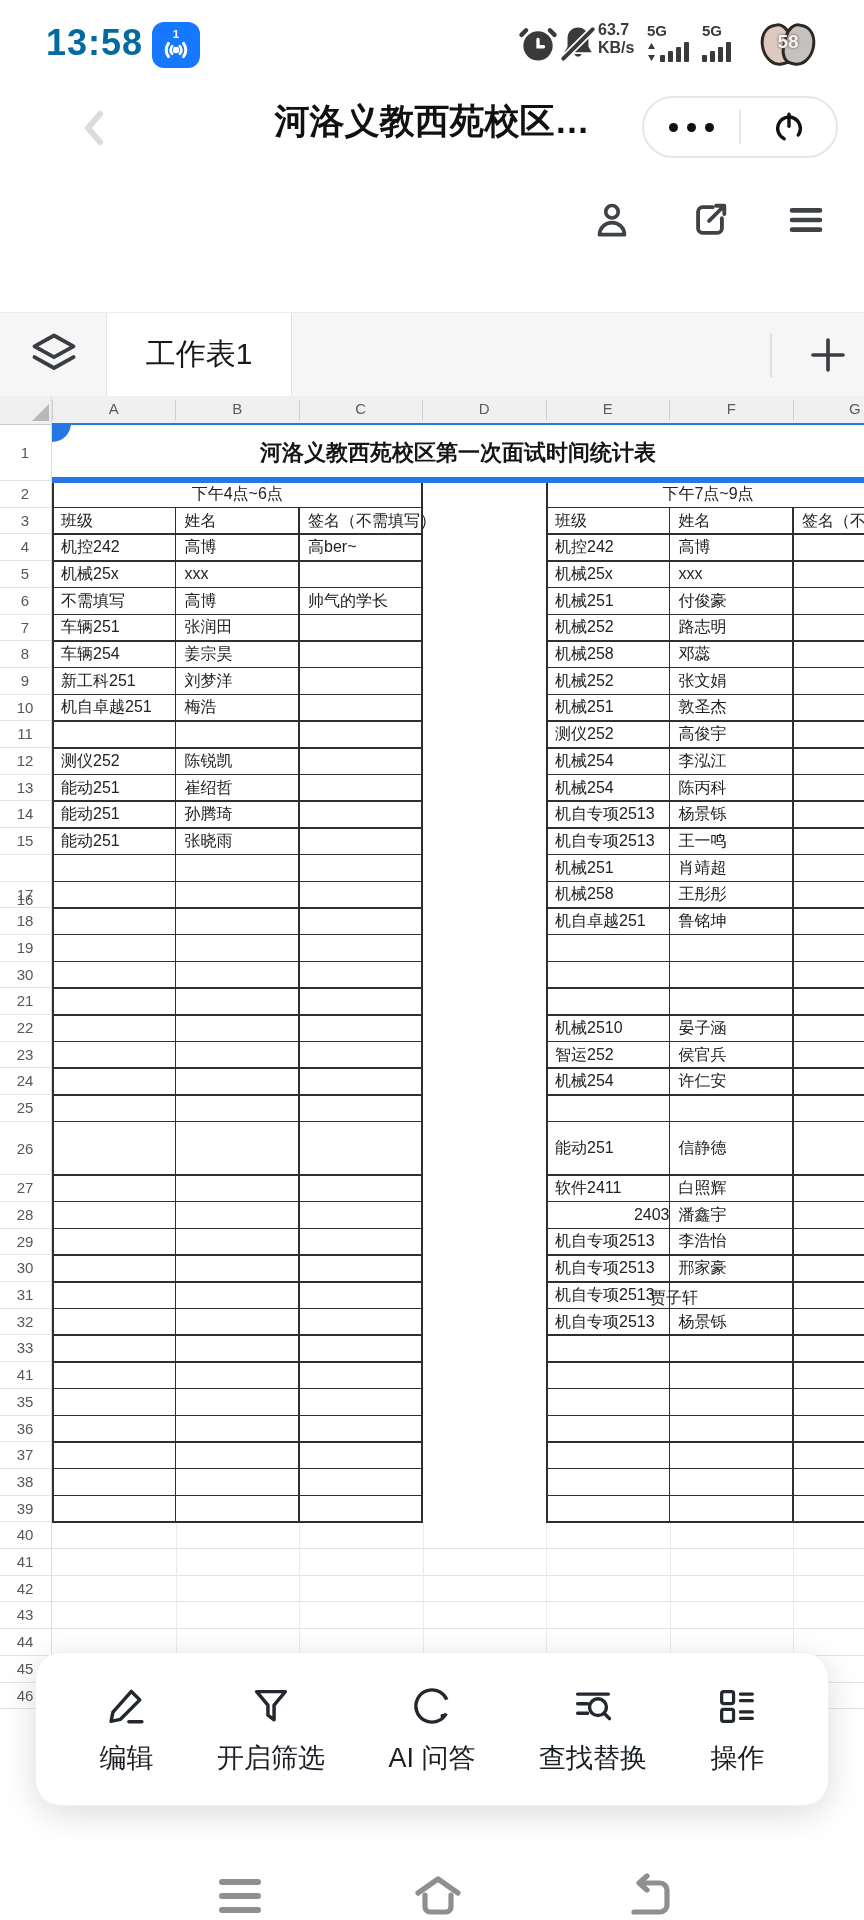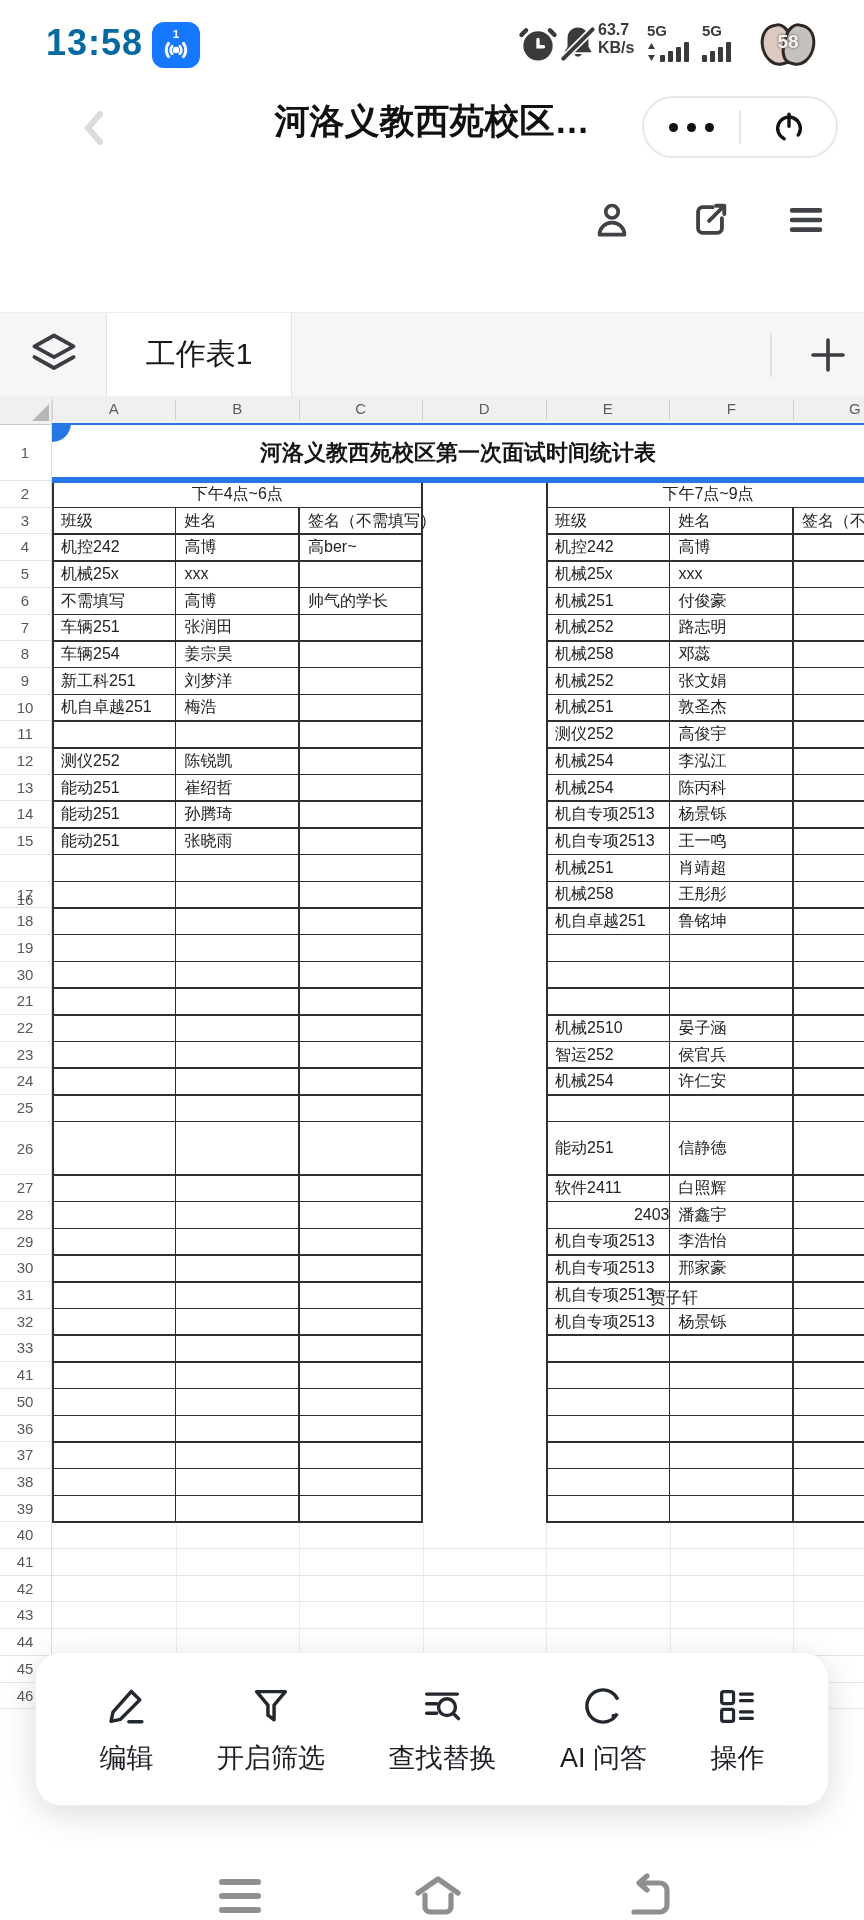--- a/index.html
+++ b/index.html
@@ -263,21 +263,21 @@
     <div class="abs rownum" style="top: 1255.3px; height: 26.7px; line-height: 26.7px;">30</div>
     <div class="abs hairh" style="top: 1281px; width: 52px;"></div>
     <div class="abs rownum" style="top: 1282px; height: 26.7px; line-height: 26.7px;">31</div>
     <div class="abs hairh" style="top: 1307.7px; width: 52px;"></div>
     <div class="abs rownum" style="top: 1308.7px; height: 26.7px; line-height: 26.7px;">32</div>
     <div class="abs hairh" style="top: 1334.4px; width: 52px;"></div>
     <div class="abs rownum" style="top: 1335.4px; height: 26.7px; line-height: 26.7px;">33</div>
     <div class="abs hairh" style="top: 1361.1px; width: 52px;"></div>
     <div class="abs rownum" style="top: 1362.1px; height: 26.7px; line-height: 26.7px;">41</div>
     <div class="abs hairh" style="top: 1387.8px; width: 52px;"></div>
-    <div class="abs rownum" style="top: 1388.8px; height: 26.7px; line-height: 26.7px;">50</div>
+    <div class="abs rownum" style="top: 1388.8px; height: 26.7px; line-height: 26.7px;">35</div>
     <div class="abs hairh" style="top: 1414.5px; width: 52px;"></div>
     <div class="abs rownum" style="top: 1415.5px; height: 26.7px; line-height: 26.7px;">36</div>
     <div class="abs hairh" style="top: 1441.2px; width: 52px;"></div>
     <div class="abs rownum" style="top: 1442.2px; height: 26.7px; line-height: 26.7px;">37</div>
     <div class="abs hairh" style="top: 1467.9px; width: 52px;"></div>
     <div class="abs rownum" style="top: 1468.9px; height: 26.7px; line-height: 26.7px;">38</div>
     <div class="abs hairh" style="top: 1494.6px; width: 52px;"></div>
     <div class="abs rownum" style="top: 1495.6px; height: 26.7px; line-height: 26.7px;">39</div>
     <div class="abs hairh" style="top: 1521.3px; width: 52px;"></div>
     <div class="abs rownum" style="top: 1522.3px; height: 26.7px; line-height: 26.7px;">40</div>
@@ -483,33 +483,33 @@
     <span class="lbl">编辑</span>
   </div>
   <div class="tool">
     <svg width="46" height="46" viewBox="0 0 24 24">
       <path d="M4.5 4.5 H19.5 L13.6 11.5 V19.2 L10.4 16.8 V11.5 Z" stroke="#23272e" stroke-width="1.8" fill="none" stroke-linejoin="round"></path>
     </svg>
     <span class="lbl">开启筛选</span>
   </div>
   <div class="tool">
     <svg width="46" height="46" viewBox="0 0 24 24">
+      <circle cx="12" cy="12" r="8.4" stroke="#23272e" stroke-width="1.8" fill="none" stroke-dasharray="45 7.8" transform="rotate(28 12 12)"></circle>
+      <circle cx="17.6" cy="17.2" r="1.2" fill="#23272e"></circle>
+    </svg>
+    <span class="lbl">AI 问答</span>
+  </div>
+  <div class="tool">
+    <svg width="46" height="46" viewBox="0 0 24 24">
       <path d="M4 5.8 H20 M4 10.8 H9.2 M4 15.8 H9.2" stroke="#23272e" stroke-width="1.8" stroke-linecap="round"></path>
       <circle cx="14.6" cy="12.6" r="4.4" stroke="#23272e" stroke-width="1.8" fill="none"></circle>
       <path d="M17.8 15.8 L20.6 18.6" stroke="#23272e" stroke-width="1.8" stroke-linecap="round"></path>
     </svg>
 
     <span class="lbl">查找替换</span>
-  </div>
-  <div class="tool">
-    <svg width="46" height="46" viewBox="0 0 24 24">
-      <circle cx="12" cy="12" r="8.4" stroke="#23272e" stroke-width="1.8" fill="none" stroke-dasharray="45 7.8" transform="rotate(28 12 12)"></circle>
-      <circle cx="17.6" cy="17.2" r="1.2" fill="#23272e"></circle>
-    </svg>
-    <span class="lbl">AI 问答</span>
   </div>
   <div class="tool">
     <svg width="46" height="46" viewBox="0 0 24 24">
       <rect x="4" y="4.5" width="6.2" height="6.2" rx="1" stroke="#23272e" stroke-width="1.7" fill="none"></rect>
       <rect x="4" y="13.8" width="6.2" height="6.2" rx="1" stroke="#23272e" stroke-width="1.7" fill="none"></rect>
       <path d="M13.8 5.8 H20 M13.8 9.2 H20 M13.8 15.1 H20 M13.8 18.5 H20" stroke="#23272e" stroke-width="1.7" stroke-linecap="round"></path>
     </svg>
     <span class="lbl">操作</span>
   </div>
 </div>

